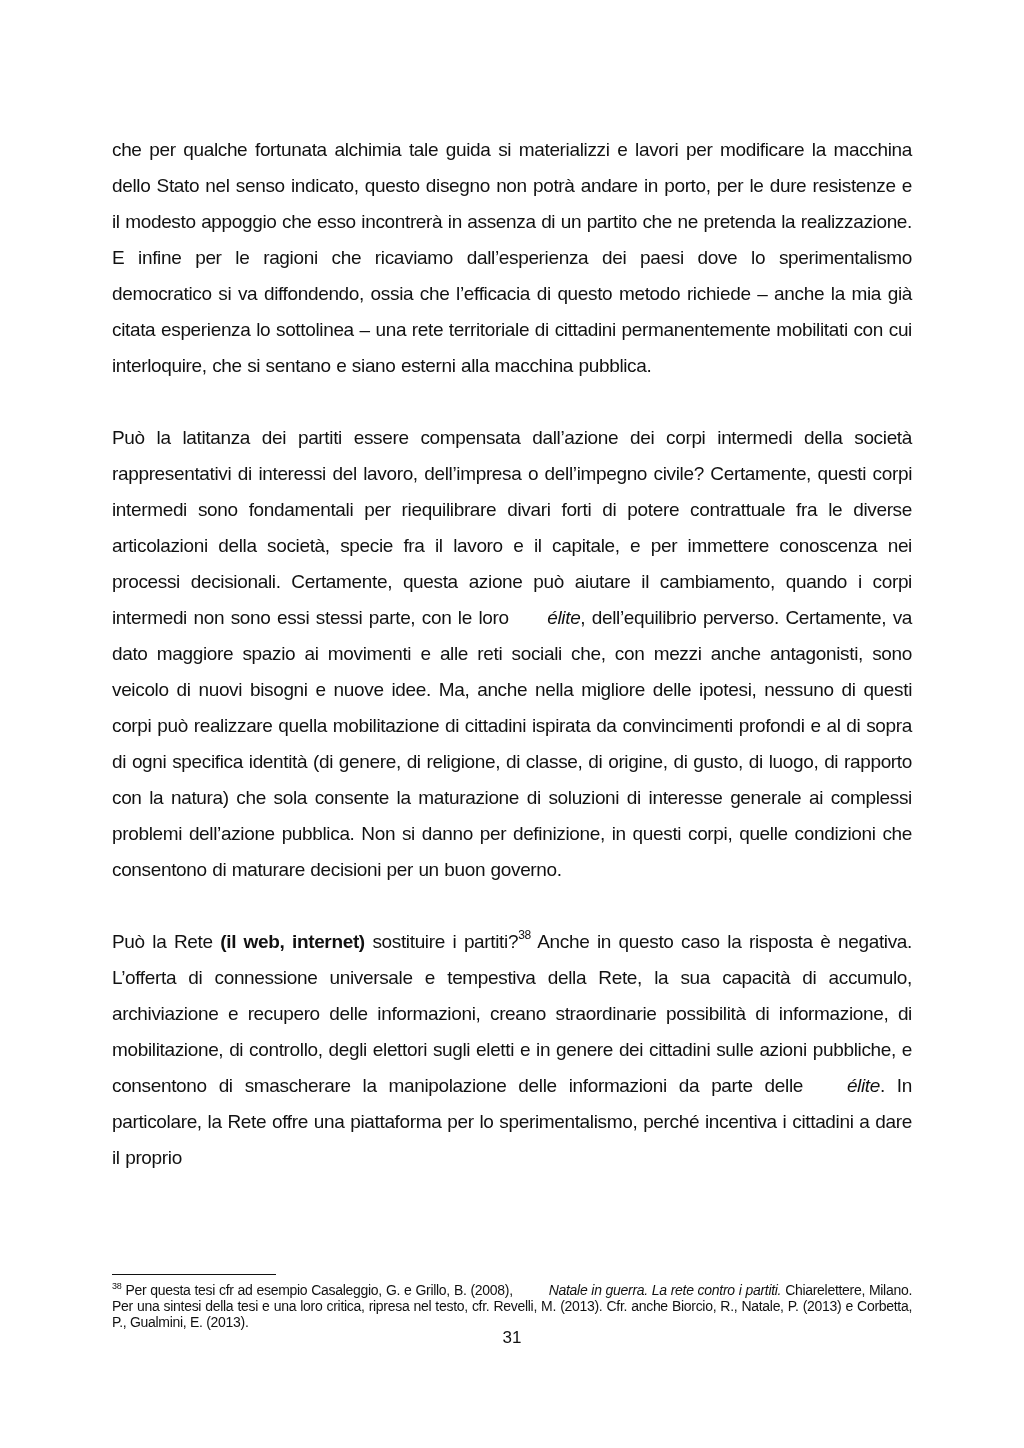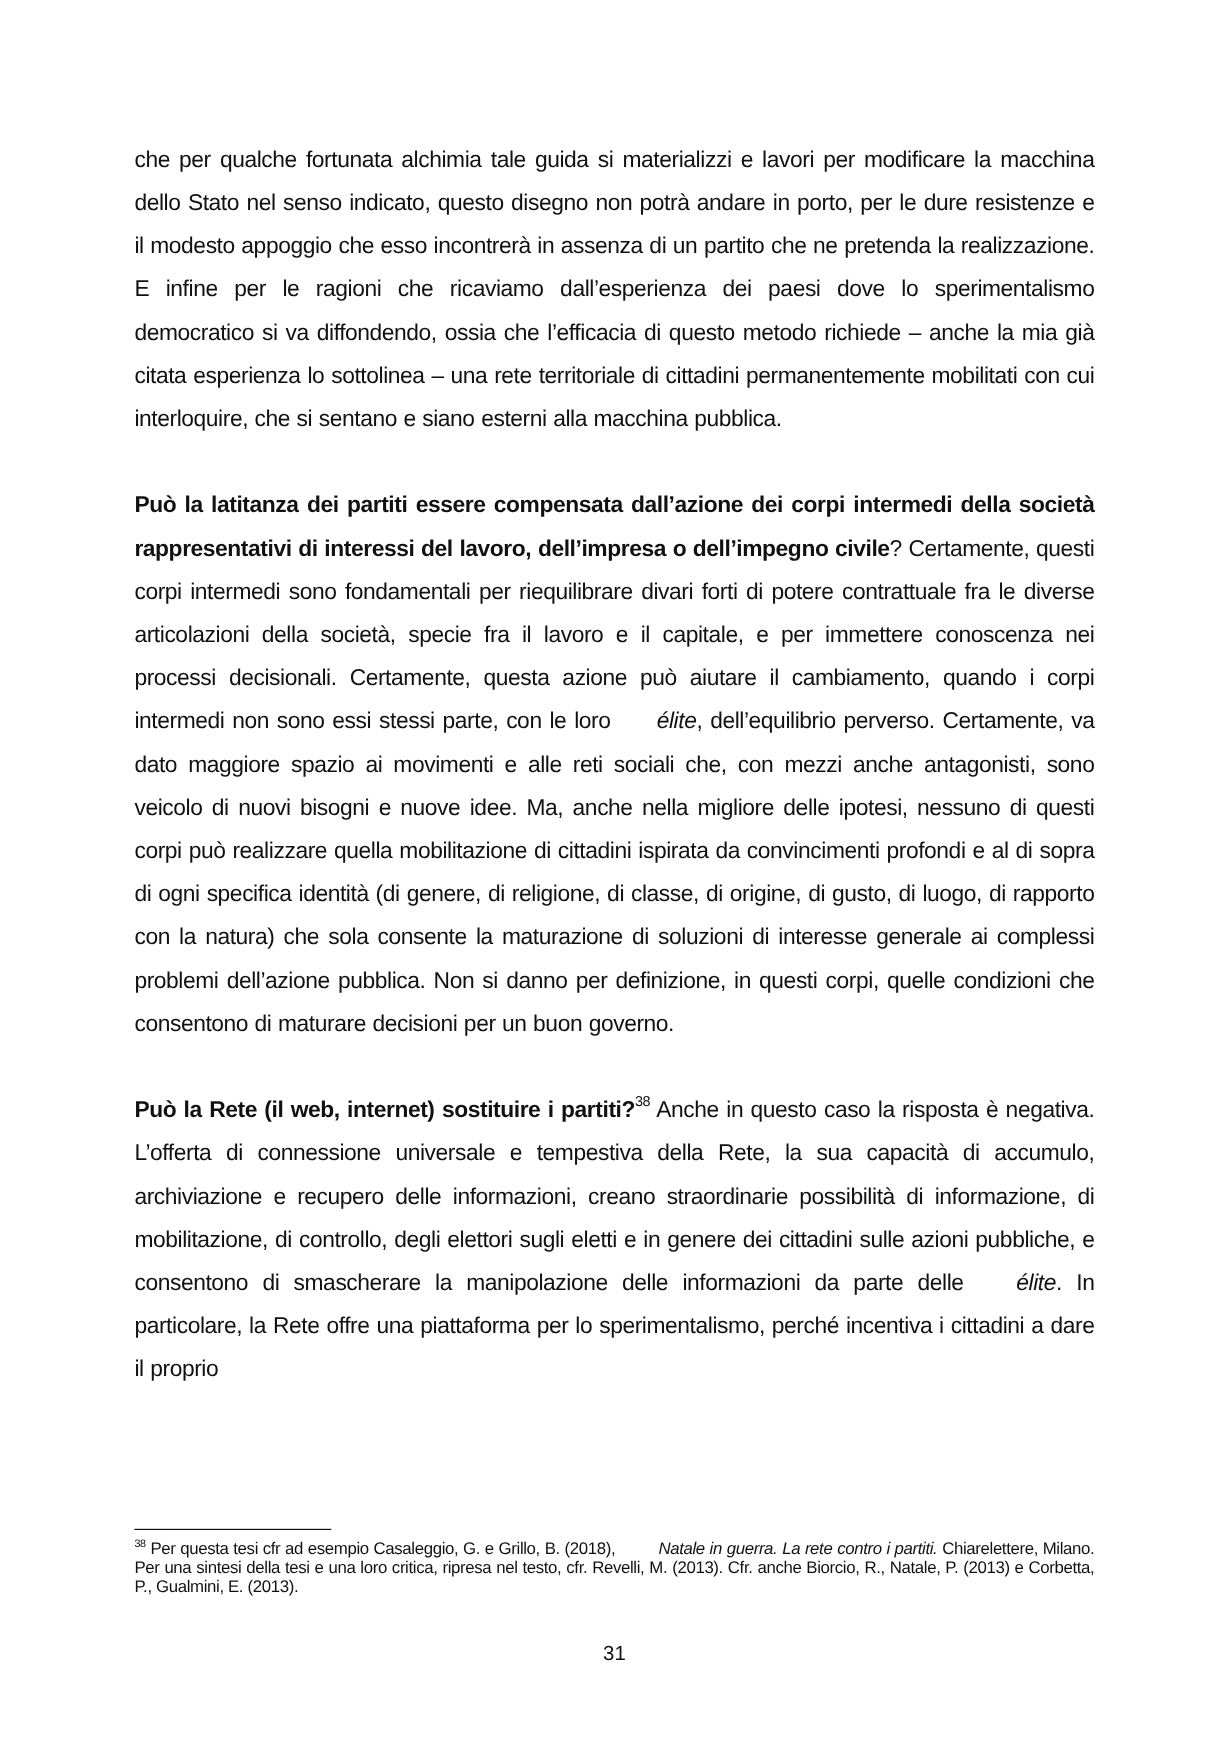--- a/index.html
+++ b/index.html
@@ -11,35 +11,35 @@
       width: 1024px;
       height: 1448px;
       position: relative;
       overflow: hidden;
       font-family: "Liberation Sans", sans-serif;
       color: #111111;
     }
     .page {
       position: absolute;
       left: 112px;
-      top: 116px;
+      top: 132px;
       width: 800px;
     }
     .para {
       margin: 0;
       font-size: 19px;
       line-height: 36px;
       text-align: justify;
       letter-spacing: -0.35px;
       word-spacing: 0.5px;
     }
     .para + .para {
       margin-top: 36px;
     }
-    .bold { font-weight: bold; }
+    .bold { font-weight: normal; }
     .italic { font-style: italic; margin-left: 32px; }
     .bold-italic { font-weight: bold; }
     sup.fnref {
       font-size: 12px;
       line-height: 0;
       vertical-align: 9px;
     }
     .footnote-rule {
       position: absolute;
       left: 112px;
@@ -61,33 +61,33 @@
     }
     .footnote sup {
       font-size: 9px;
       line-height: 0;
       vertical-align: 6px;
     }
     .page-number {
       position: absolute;
       left: 0;
       width: 1024px;
-      top: 1368px;
+      top: 1328px;
       text-align: center;
       font-size: 17px;
     }
   </style>
 </head>
 <body>
 
 <div class="page">
   <p class="para"><span>che per qualche fortunata alchimia tale guida si materializzi e lavori per modificare la macchina dello Stato nel senso indicato, questo disegno non potrà andare in porto, per le dure resistenze e il modesto appoggio che esso incontrerà in assenza di un partito che ne pretenda la realizzazione. E infine per le ragioni che ricaviamo dall’esperienza dei paesi dove lo sperimentalismo democratico si va diffondendo, ossia che l’efficacia di questo metodo richiede – anche la mia già citata esperienza lo sottolinea – una rete territoriale di cittadini permanentemente mobilitati con cui interloquire, che si sentano e siano esterni alla macchina pubblica.</span></p>
 
   <p class="para"><span class="bold">Può la latitanza dei partiti essere compensata dall’azione dei corpi intermedi della società rappresentativi di interessi del lavoro, dell’impresa o dell’impegno civile</span><span>? Certamente, questi corpi intermedi sono fondamentali per riequilibrare divari forti di potere contrattuale fra le diverse articolazioni della società, specie fra il lavoro e il capitale, e per immettere conoscenza nei processi decisionali. Certamente, questa azione può aiutare il cambiamento, quando i corpi intermedi non sono essi stessi parte, con le loro </span><span class="italic">élite</span><span>, dell’equilibrio perverso. Certamente, va dato maggiore spazio ai movimenti e alle reti sociali che, con mezzi anche antagonisti, sono veicolo di nuovi bisogni e nuove idee. Ma, anche nella migliore delle ipotesi, nessuno di questi corpi può realizzare quella mobilitazione di cittadini ispirata da convincimenti profondi e al di sopra di ogni specifica identità (di genere, di religione, di classe, di origine, di gusto, di luogo, di rapporto con la natura) che sola consente la maturazione di soluzioni di interesse generale ai complessi problemi dell’azione pubblica. Non si danno per definizione, in questi corpi, quelle condizioni che consentono di maturare decisioni per un buon governo.</span></p>
 
   <p class="para"><span class="bold">Può la Rete </span><span class="bold-italic">(il web, internet)</span><span class="bold"> sostituire i partiti?</span><sup class="fnref">38</sup><span> Anche in questo caso la risposta è negativa. L’offerta di connessione universale e tempestiva della Rete, la sua capacità di accumulo, archiviazione e recupero delle informazioni, creano straordinarie possibilità di informazione, di mobilitazione, di controllo, degli elettori sugli eletti e in genere dei cittadini sulle azioni pubbliche, e consentono di smascherare la manipolazione delle informazioni da parte delle </span><span class="italic">élite</span><span>. In particolare, la Rete offre una piattaforma per lo sperimentalismo, perché incentiva i cittadini a dare il proprio</span></p>
 </div>
 
 <div class="footnote-rule"></div>
 
-<p class="footnote"><sup>38</sup><span> Per questa tesi cfr ad esempio Casaleggio, G. e Grillo, B. (2018), </span><span class="italic">Natale in guerra. La rete contro i partiti.</span><span> Chiarelettere, Milano. Per una sintesi della tesi e una loro critica, ripresa nel testo, cfr. Revelli, M. (2013). Cfr. anche Biorcio, R., Natale, P. (2013) e Corbetta, P., Gualmini, E. (2013).</span></p>
+<p class="footnote"><sup>38</sup><span> Per questa tesi cfr ad esempio Casaleggio, G. e Grillo, B. (2008), </span><span class="italic">Natale in guerra. La rete contro i partiti.</span><span> Chiarelettere, Milano. Per una sintesi della tesi e una loro critica, ripresa nel testo, cfr. Revelli, M. (2013). Cfr. anche Biorcio, R., Natale, P. (2013) e Corbetta, P., Gualmini, E. (2013).</span></p>
 
 <div class="page-number">31</div>
 
 </body></html>

